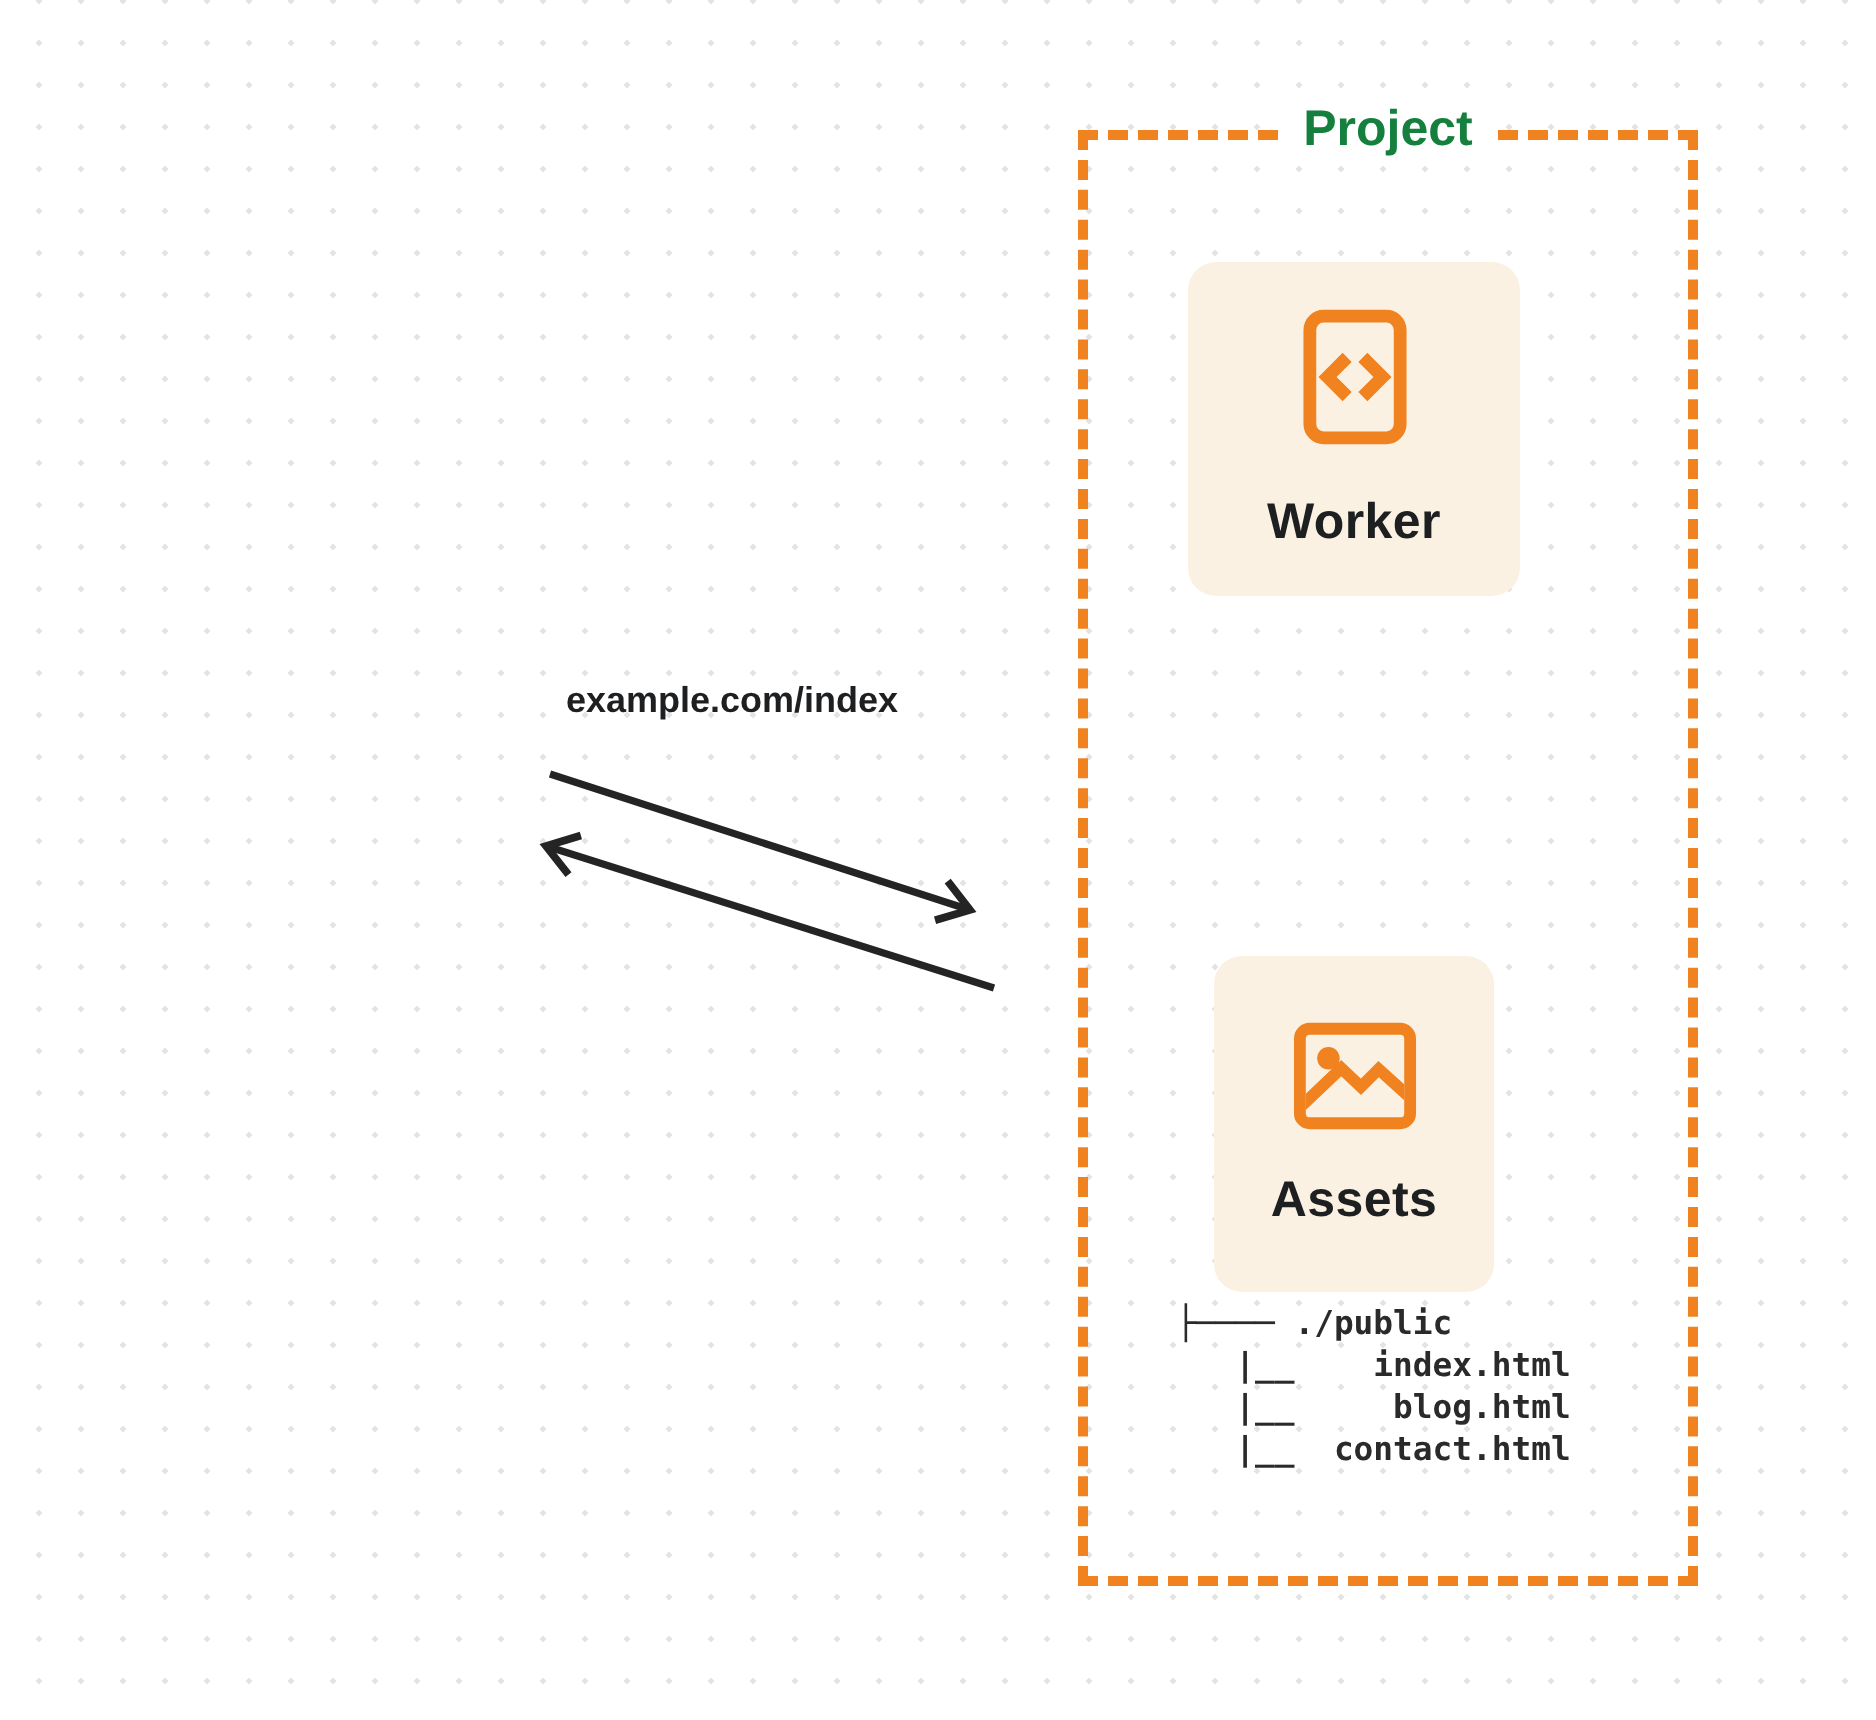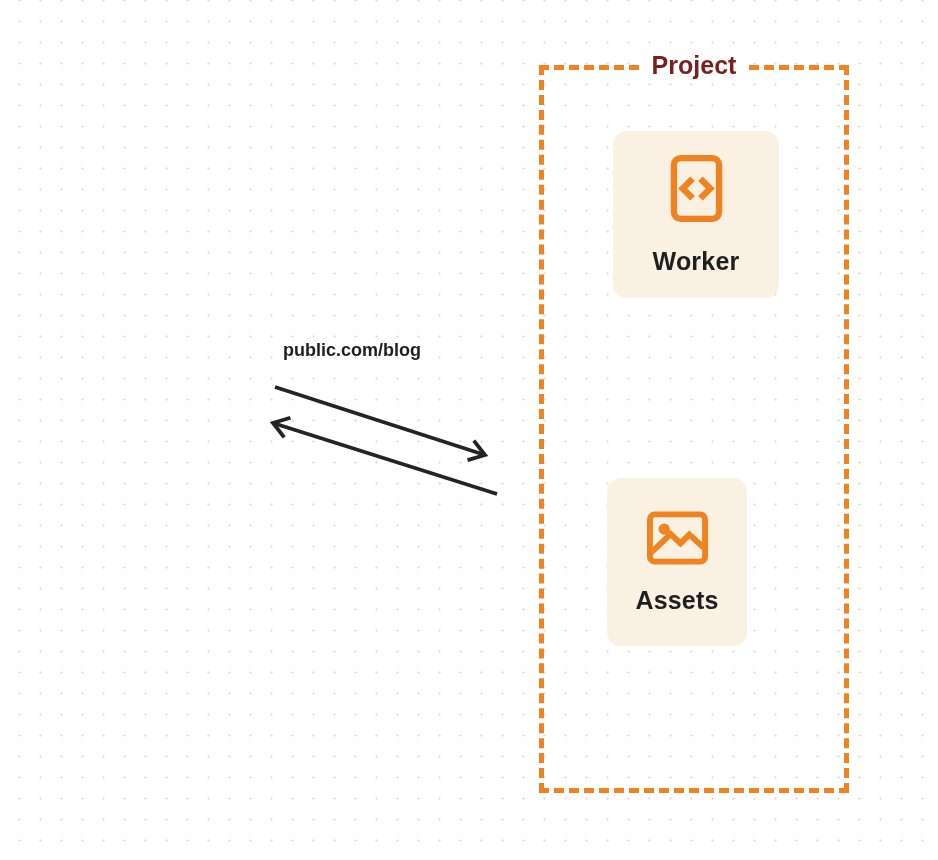--- a/index.html
+++ b/index.html
@@ -70,37 +70,37 @@
   }
   .project-label {
     position: absolute;
     top: -5px;
     left: 50%;
     transform: translate(-50%, -50%);
     background: #ffffff;
     padding: 0 9px;
     font-size: 25px;
     font-weight: 700;
-    color: #7f1d1d;
+    color: #15803d;
     white-space: nowrap;
   }
 
   
   .card {
     position: absolute;
     background: #fbf1e2;
     border-radius: 14px;
     display: flex;
     flex-direction: column;
     align-items: center;
     justify-content: center;
     gap: 24px;
   }
   .card.worker {
-    left: 613px;
+    left: 594px;
     top: 131px;
     width: 166px;
     height: 167px;
   }
   .card.assets {
     left: 607px;
     top: 478px;
     width: 140px;
     height: 168px;
     gap: 20px;
@@ -120,21 +120,21 @@
     color: #2a2a2a;
     white-space: pre;
   }
 </style>
 </head>
 <body>
 
 <div class="stage">
 
 
-  <div class="request-label">public.com/blog</div>
+  <div class="request-label">example.com/index</div>
 
   <svg class="arrows" viewBox="0 0 938 860" xmlns="http://www.w3.org/2000/svg" aria-hidden="true">
     <defs>
       <marker id="chev" viewBox="0 0 20 20" refX="15" refY="10" markerWidth="7.6" markerHeight="7.6" orient="auto">
         <path d="M4 2.5 L15 10 L4 17.5" fill="none" stroke="#242424" stroke-width="2.8" stroke-linecap="butt" stroke-linejoin="miter"></path>
       </marker>
     </defs>
     <line x1="275" y1="387" x2="485" y2="455" stroke="#242424" stroke-width="3.6" marker-end="url(#chev)"></line>
     <line x1="497" y1="494" x2="273" y2="423" stroke="#242424" stroke-width="3.6" marker-end="url(#chev)"></line>
   </svg>
@@ -159,14 +159,15 @@
             <rect x="7" y="7" width="50" height="42" rx="2"></rect>
           </clipPath>
       </defs>
       <rect x="4" y="4" width="56" height="48" rx="5" fill="none" stroke="#f0821f" stroke-width="6"></rect>
       <circle cx="18.5" cy="19" r="5.7" fill="#f0821f"></circle>
       <path d="M4 44 L25 24 L35 33.5 L44 24.5 L60 39" fill="none" stroke="#f0821f" stroke-width="6" stroke-linejoin="miter" clip-path="url(#imgclip)"></path>
     </svg>
     <span class="node-label">Assets</span>
   </div>
 
+  <pre class="file-tree"><div>├──── ./public</div><div>   |__    index.html</div><div>   |__     blog.html</div><div>   |__  contact.html</div></pre>
 
 </div>
 
 </body></html>

